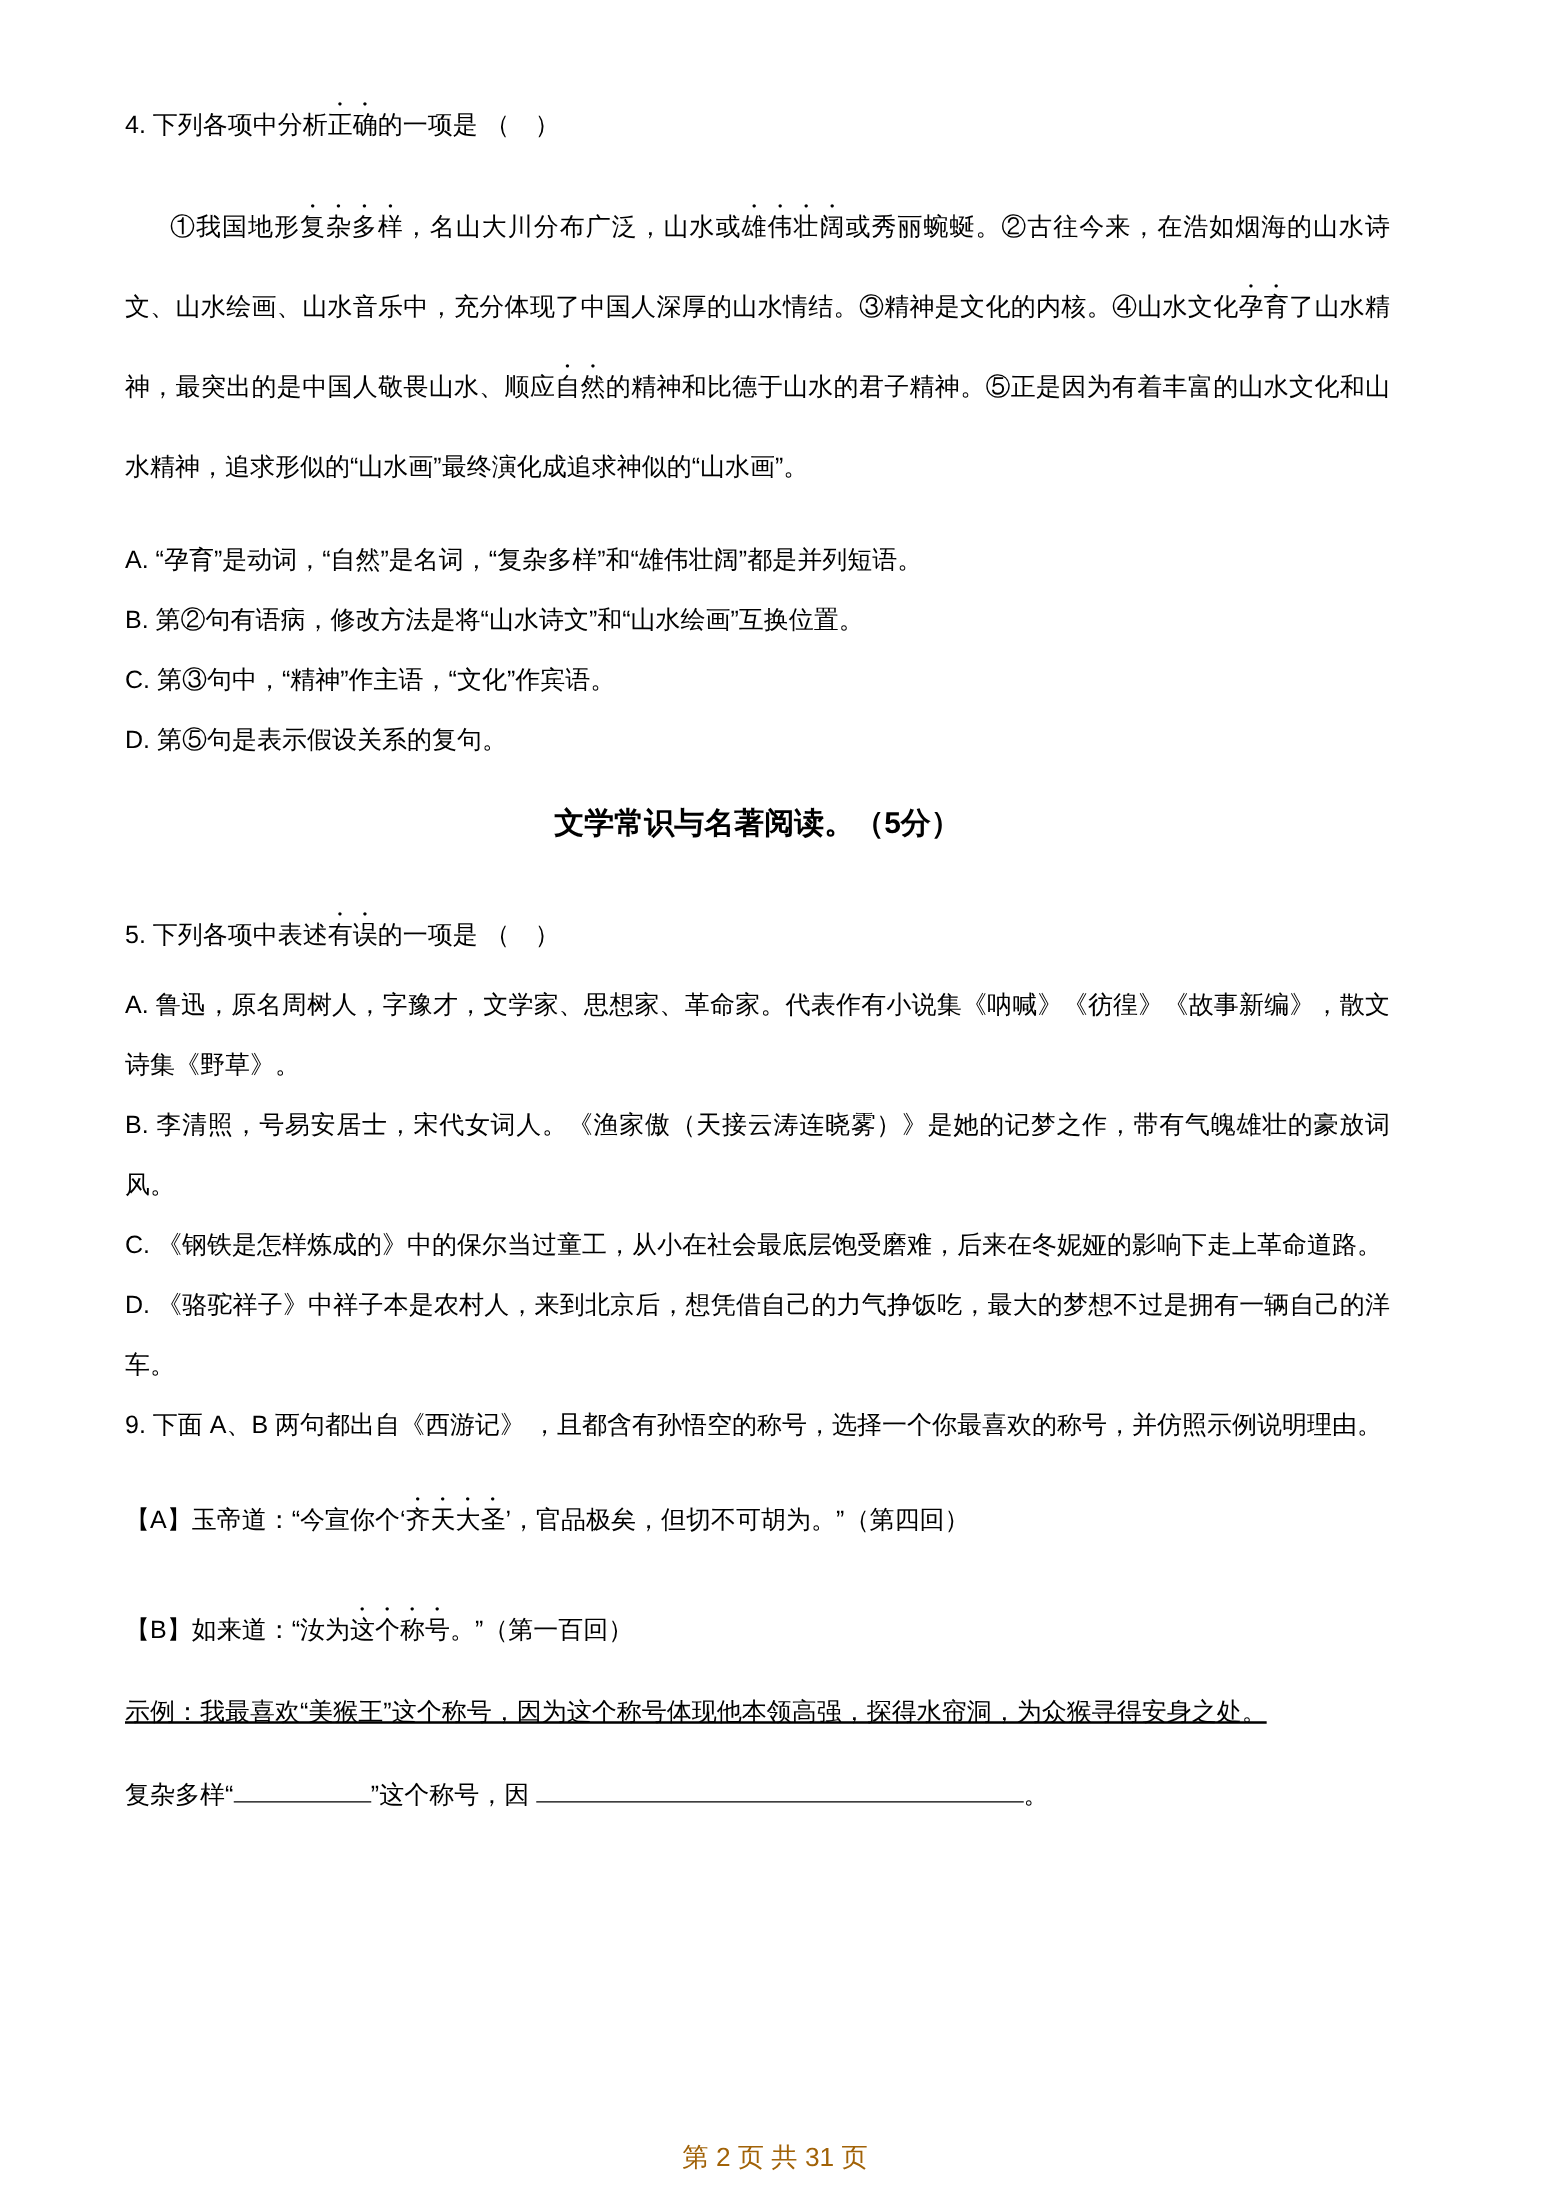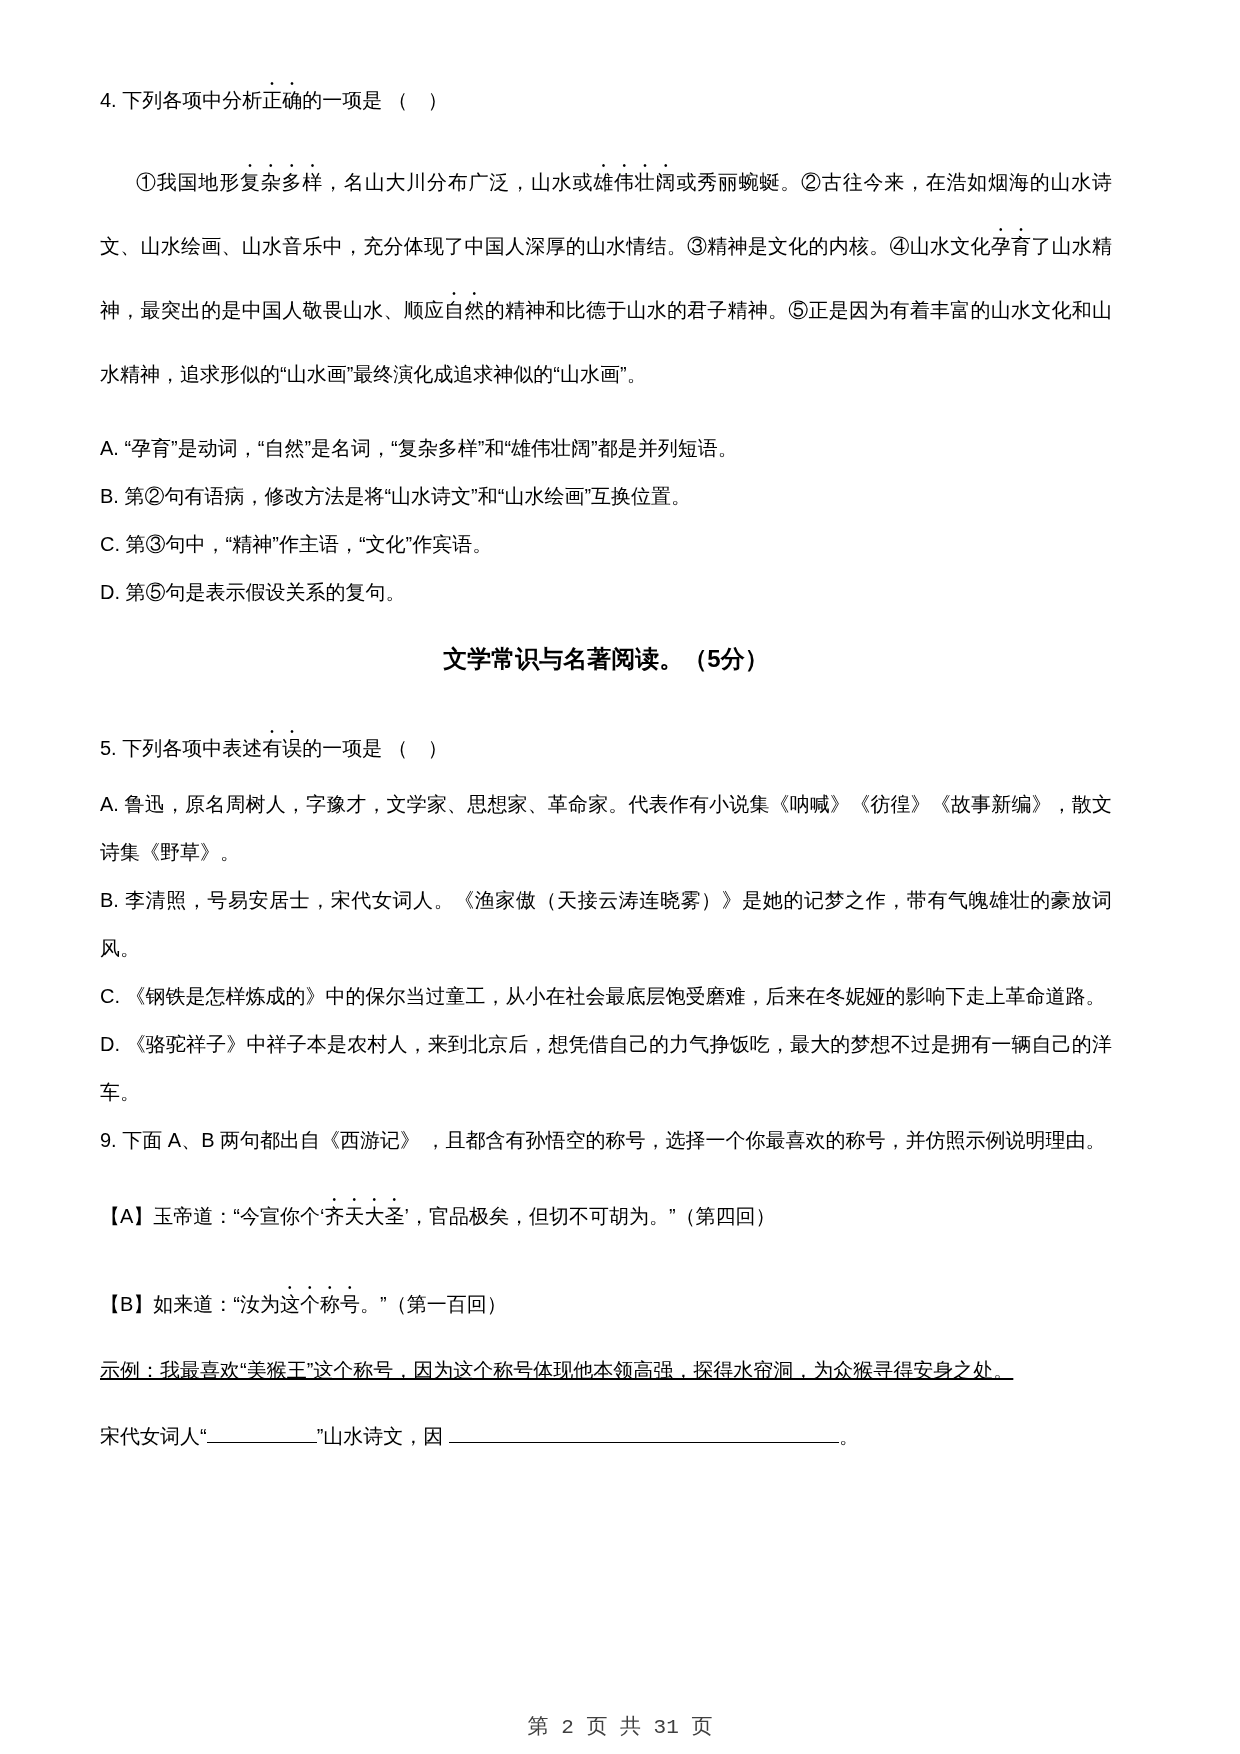--- a/index.html
+++ b/index.html
@@ -57,23 +57,23 @@
     vertical-align: baseline;
   }
   .blank.short { width: 110px; }
   .blank.long  { width: 390px; }
   .page-footer {
     position: absolute;
     bottom: 14px;
     left: 0;
     width: 100%;
     text-align: center;
-    font-family: Liberation Mono, monospace;
+    font-family: Liberation Sans, sans-serif;
     font-size: 21px;
-    color: #404040;
+    color: #a16207;
   }
 </style>
 </head>
 <body>
 
 <div class="content">
 
   <p class="stem"><span>4. 下列各项中分析</span><span class="em-dots">正确</span><span>的一项是 （　）</span></p>
 
   <p class="passage"><span>①我国地形</span><span class="em-dots">复杂多样</span><span>，名山大川分布广泛，山水或</span><span class="em-dots">雄伟壮阔</span><span>或秀丽蜿蜒。②古往今来，在浩如烟海的山水诗文、山水绘画、山水音乐中，充分体现了中国人深厚的山水情结。③精神是文化的内核。④山水文化</span><span class="em-dots">孕育</span><span>了山水精神，最突出的是中国人敬畏山水、顺应</span><span class="em-dots">自然</span><span>的精神和比德于山水的君子精神。⑤正是因为有着丰富的山水文化和山水精神，追求形似的“山水画”最终演化成追求神似的“山水画”。</span></p>
@@ -97,17 +97,17 @@
   </div>
 
   <p class="q6-stem">9. 下面 A、B 两句都出自《西游记》 ，且都含有孙悟空的称号，选择一个你最喜欢的称号，并仿照示例说明理由。</p>
 
   <p class="quote-line"><span>【A】玉帝道：“今宣你个‘</span><span class="em-dots">齐天大圣</span><span>’，官品极矣，但切不可胡为。”（第四回）</span></p>
 
   <p class="quote-line b"><span>【B】如来道：“汝为</span><span class="em-dots">这个称号</span><span>。”（第一百回）</span></p>
 
   <p class="example-line">示例：我最喜欢“美猴王”这个称号，因为这个称号体现他本领高强，探得水帘洞，为众猴寻得安身之处。</p>
 
-  <p class="fill-line"><span>宋代女词人“</span><span class="blank short"></span><span>”山水诗文，因 </span><span class="blank long"></span><span>。</span></p>
+  <p class="fill-line"><span>复杂多样“</span><span class="blank short"></span><span>”这个称号，因 </span><span class="blank long"></span><span>。</span></p>
 
 </div>
 
 <div class="page-footer">第 2 页 共 31 页</div>
 
 </body></html>

